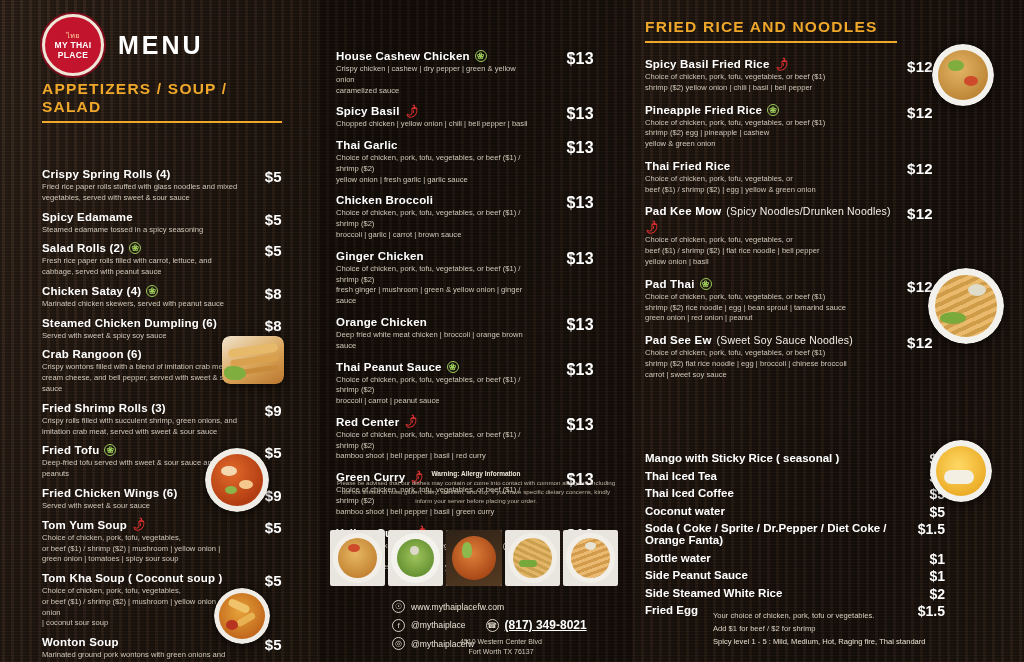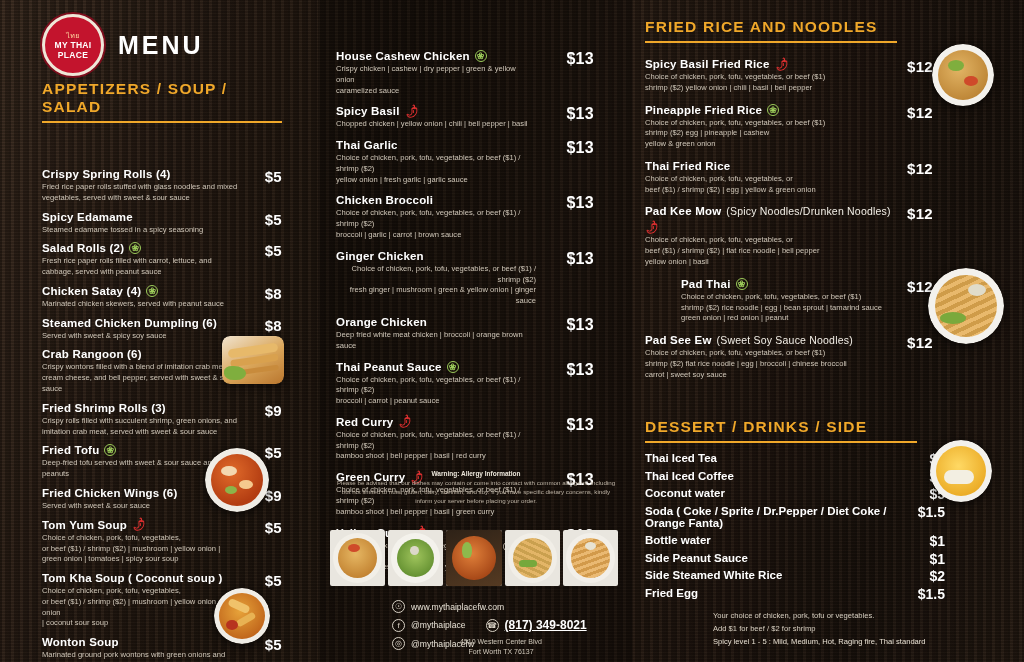--- a/index.html
+++ b/index.html
@@ -283,21 +283,21 @@
           <div class="pr">$13</div>
         </div>
         <div class="item" style="margin-bottom: 9px;">
           <div class="nm">
             <span>Chicken Broccoli</span>
           </div>
           <div class="ds" style="white-space: pre-line;">Choice of chicken, pork, tofu, vegetables, or beef ($1) / shrimp ($2)
 broccoli | garlic | carrot | brown sauce</div>
           <div class="pr">$13</div>
         </div>
-        <div class="item" style="margin-bottom: 9px; text-align: right;">
+        <div class="item" style="margin-bottom: 9px;">
           <div class="nm">
             <span>Ginger Chicken</span>
           </div>
           <div class="ds" style="white-space: pre-line;">Choice of chicken, pork, tofu, vegetables, or beef ($1) / shrimp ($2)
 fresh ginger | mushroom | green &amp; yellow onion | ginger sauce</div>
           <div class="pr">$13</div>
         </div>
         <div class="item" style="margin-bottom: 9px;">
           <div class="nm">
             <span>Orange Chicken</span>
@@ -309,21 +309,21 @@
           <div class="nm">
             <span>Thai Peanut Sauce</span>
             <span class="veg ic">❀</span>
           </div>
           <div class="ds" style="white-space: pre-line;">Choice of chicken, pork, tofu, vegetables, or beef ($1) / shrimp ($2)
 broccoli | carrot | peanut sauce</div>
           <div class="pr">$13</div>
         </div>
         <div class="item" style="margin-bottom: 9px;">
           <div class="nm">
-            <span>Red Curry</span>
+            <span>Red Center</span>
             <span class="chili ic">🌶</span>
           </div>
           <div class="ds" style="white-space: pre-line;">Choice of chicken, pork, tofu, vegetables, or beef ($1) / shrimp ($2)
 bamboo shoot | bell pepper | basil | red curry</div>
           <div class="pr">$13</div>
         </div>
         <div class="item" style="margin-bottom: 9px;">
           <div class="nm">
             <span>Green Curry</span>
             <span class="chili ic">🌶</span>
@@ -437,21 +437,21 @@
           <div class="nm">
             <span>Pad Kee Mow</span>
             <span class="sub">(Spicy Noodles/Drunken Noodles)</span>
             <span class="chili ic">🌶</span>
           </div>
           <div class="ds" style="white-space: pre-line;">Choice of chicken, pork, tofu, vegetables, or
 beef ($1) / shrimp ($2) | flat rice noodle | bell pepper
 yellow onion | basil</div>
           <div class="pr">$12</div>
         </div>
-        <div class="item" style="margin-bottom: 10px; margin-left: 36px;">
+        <div class="item" style="margin-bottom: 10px;">
           <div class="nm">
             <span>Pad Thai</span>
             <span class="veg ic">❀</span>
           </div>
           <div class="ds" style="white-space: pre-line;">Choice of chicken, pork, tofu, vegetables, or beef ($1)
 shrimp ($2) rice noodle | egg | bean sprout | tamarind sauce
 green onion | red onion | peanut</div>
           <div class="pr">$12</div>
         </div>
         <div class="item" style="margin-bottom: 10px;">
@@ -459,26 +459,23 @@
             <span>Pad See Ew</span>
             <span class="sub">(Sweet Soy Sauce Noodles)</span>
           </div>
           <div class="ds" style="white-space: pre-line;">Choice of chicken, pork, tofu, vegetables, or beef ($1)
  shrimp ($2) flat rice noodle | egg | broccoli | chinese broccoli
 carrot | sweet soy sauce</div>
           <div class="pr">$12</div>
         </div>
       </div>
 
-    <div style="position:absolute; left:12px; top:418px; width:280px;">
-      <div class="sect-title">DESSERT / DRINKS / SIDE</div>
-      <div class="rule" style="width:272px;"></div>
-    </div>
 
     <div class="dlist" id="dessert-items" style="position:absolute; left:12px; top:452px; width:300px;">
+        <div class="drow"><span>Mango with Sticky Rice ( seasonal )</span><span class="dpr">$8</span></div>
         <div class="drow"><span>Thai Iced Tea</span><span class="dpr">$5</span></div>
         <div class="drow"><span>Thai Iced Coffee</span><span class="dpr">$5</span></div>
         <div class="drow"><span>Coconut water</span><span class="dpr">$5</span></div>
         <div class="drow"><span>Soda ( Coke /  Sprite / Dr.Pepper / Diet Coke / Orange Fanta)</span><span class="dpr">$1.5</span></div>
         <div class="drow"><span>Bottle water</span><span class="dpr">$1</span></div>
         <div class="drow"><span>Side Peanut Sauce</span><span class="dpr">$1</span></div>
         <div class="drow"><span>Side Steamed White Rice</span><span class="dpr">$2</span></div>
         <div class="drow"><span>Fried Egg</span><span class="dpr">$1.5</span></div>
       </div>
   </div>

